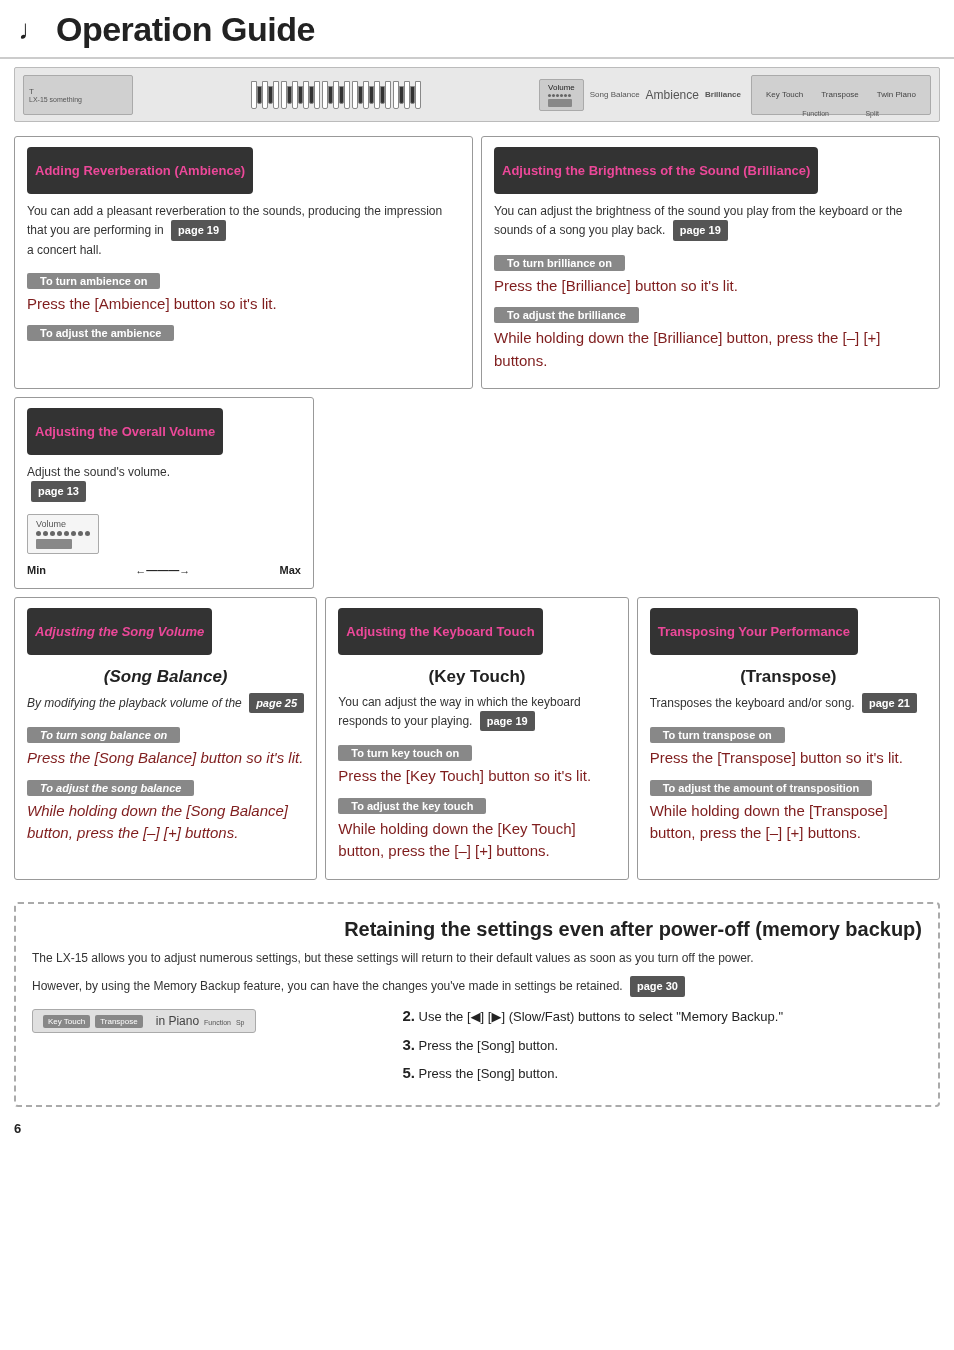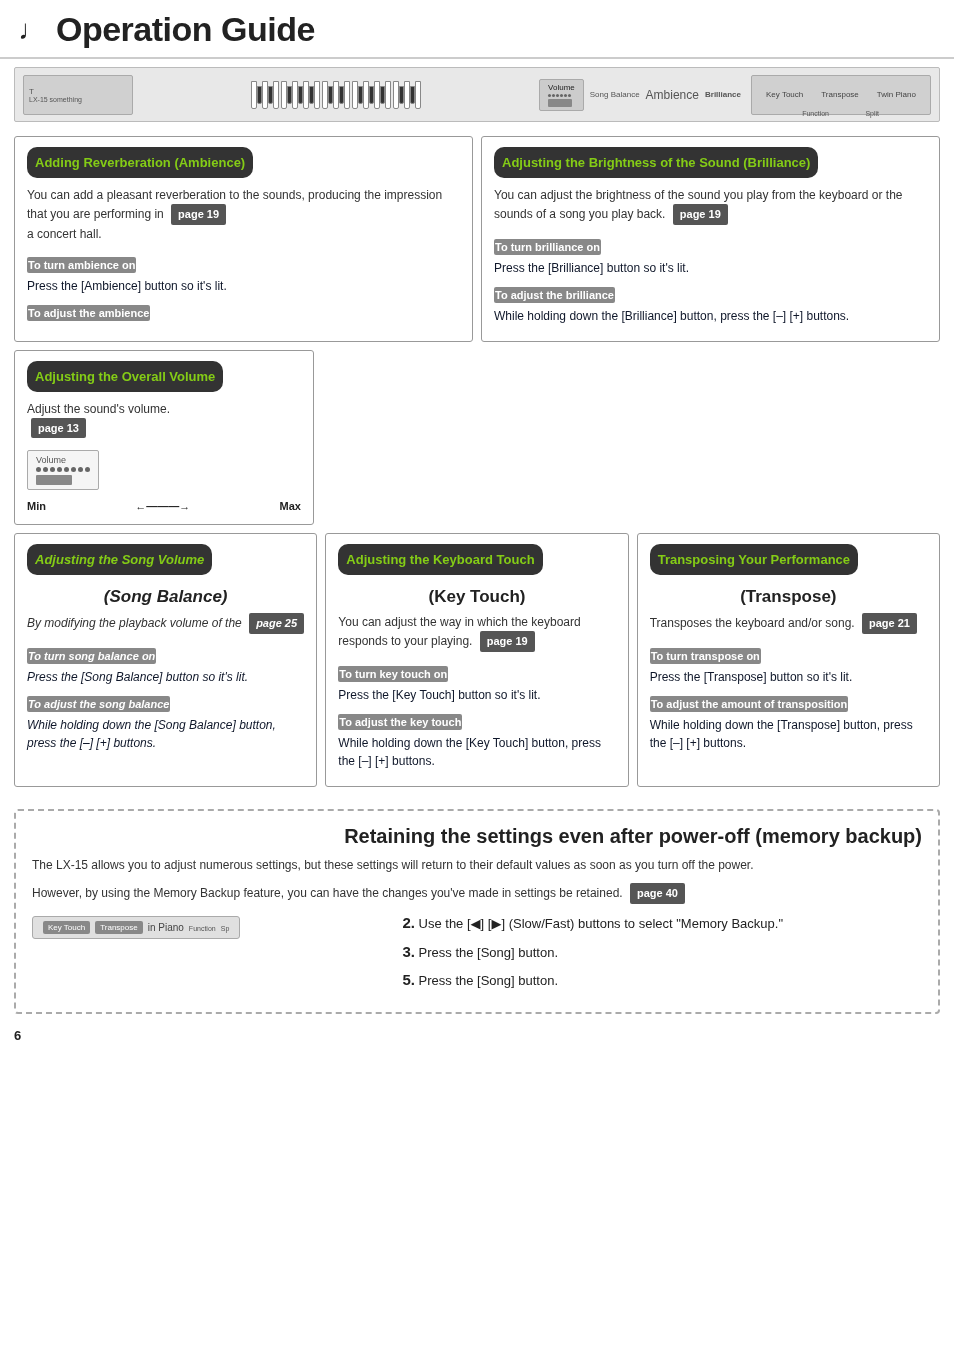--- a/index.html
+++ b/index.html
@@ -116,25 +116,25 @@
       border-radius: 3px;
       padding: 10px 12px 12px 12px;
       flex: 1;
       background: #fff;
       position: relative;
     }
 
     .section-title {
       display: inline-block;
       background: #333;
-      color: #84cc16;
+      color: #ec4899;
       font-size: 13px;
       font-weight: bold;
-      padding: 8px 8px;
-      border-radius: 10px;
+      padding: 16px 8px;
+      border-radius: 4px;
       margin-bottom: 8px;
     }
 
     .section-desc {
       font-size: 12px;
       color: #333;
       line-height: 1.5;
       margin-bottom: 8px;
     }
 
@@ -148,28 +148,28 @@
       border-radius: 2px;
       margin-left: 4px;
     }
 
     .sub-heading {
       display: inline-block;
       background: #888;
       color: #fff;
       font-size: 11px;
       font-weight: bold;
-      padding: 2px 1px;
+      padding: 2px 13px;
       border-radius: 2px;
       margin: 6px 0 4px 0;
     }
 
     .sub-text {
-      font-size: 12px;
-      color: #0f172a;
+      font-size: 15px;
+      color: #7f1d1d;
       line-height: 1.5;
       margin-bottom: 4px;
     }
 
     
     .volume-widget {
       border: 1px solid #aaa;
       border-radius: 2px;
       padding: 4px 8px;
       display: inline-block;
@@ -462,29 +462,29 @@
 
   </div>
 
 </div>
 
 <div class="memory-section">
   <div class="memory-title">Retaining the settings even after power-off (memory backup)</div>
   <div class="memory-desc">The LX-15 allows you to adjust numerous settings, but these settings will return to their default values as soon as you turn off the power.</div>
   <div class="memory-desc">
     <span>However, by using the Memory Backup feature, you can have the changes you've made in settings be retained.</span>
-    <span class="page-badge">page 40</span>
+    <span class="page-badge">page 30</span>
   </div>
   <div class="memory-steps">
     <div class="memory-steps-left">
       
       <div class="step-img">
         <div class="step-img-btn">Key Touch</div>
         <div class="step-img-btn">Transpose</div>
-        <div style="font-size:10px;color:#444;">in Piano</div>
+        <div style="font-size:12px;color:#444;margin-left:8px;">in Piano</div>
         <div style="font-size:7px;color:#555;margin-top:2px;">Function</div>
         <div style="font-size:7px;color:#555;margin-top:2px;">Sp</div>
       </div>
     </div>
     <div class="memory-steps-right">
       <div class="step">
         <span class="step-num">2.</span>
         <span>Use the [◀] [▶] (Slow/Fast) buttons to select "Memory Backup."</span>
       </div>
       <div class="step">

